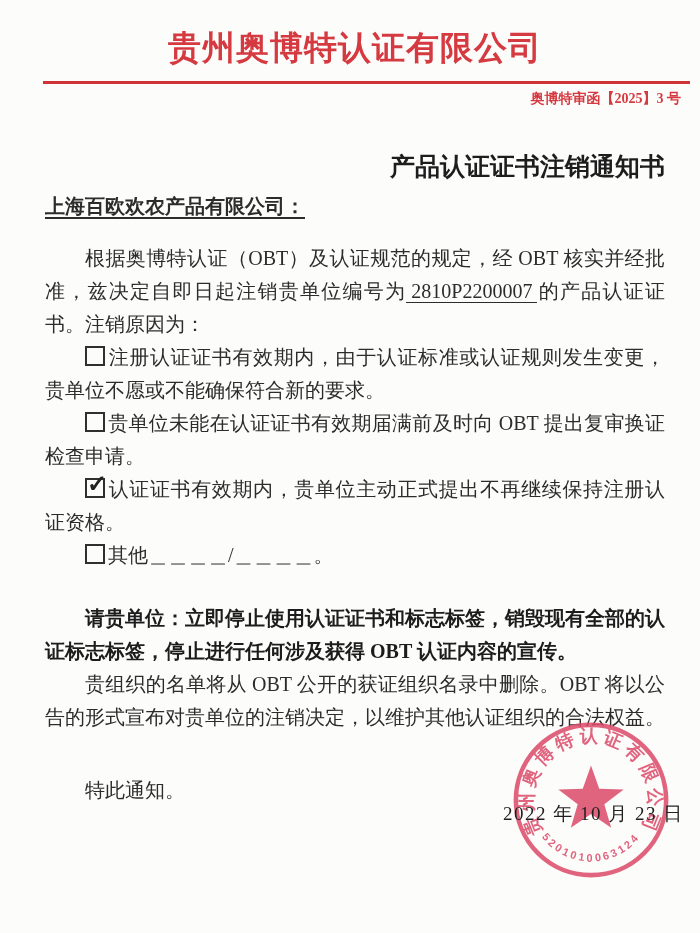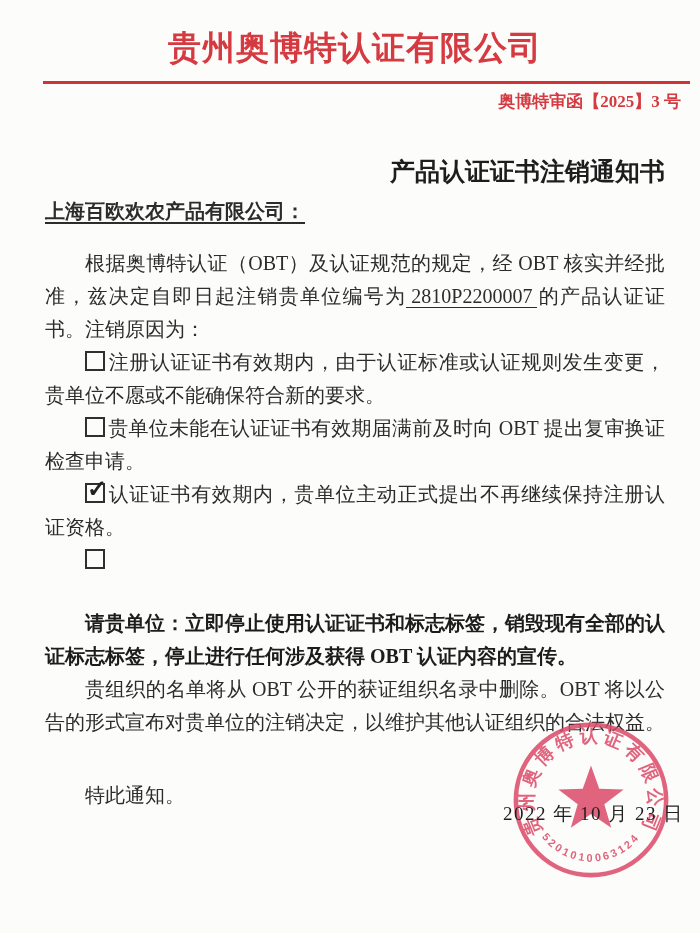--- a/index.html
+++ b/index.html
@@ -12,21 +12,21 @@
   .doc { position:absolute; left:45px; top:0; width:620px; }
 
   .org-name {
     margin:26px 0 0 0; text-align:center;
     font-size:33px; font-weight:bold; letter-spacing:1px;
     color:#d63a41;
   }
   .rule { height:3px; background:#cf3338; margin:10px -25px 0 -2px; }
   .ref-no {
     margin-top:6px; margin-right:-16px; text-align:right;
-    font-size:17px; font-weight:bold; color:#d63a41;
+    font-size:14px; font-weight:bold; color:#d63a41;
     font-family:"Liberation Serif","DejaVu Serif",serif;
   }
 
   .doc-title {
     margin-top:42px; text-align:right;
     font-family:"Liberation Sans","DejaVu Sans",sans-serif;
     font-size:25px; font-weight:bold; color:#1d1d1d;
   }
   .addressee {
     margin-top:10px; font-size:20px; font-weight:bold;
@@ -73,21 +73,21 @@
 
     <div class="doc-title">产品认证证书注销通知书</div>
     <div class="addressee">上海百欧欢农产品有限公司：</div>
 
     <p class="para indent p1"><span>根据奥博特认证（OBT）及认证规范的规定，经 OBT 核实并经批准，兹决定自即日起注销贵单位编号为</span><span class="cert">2810P2200007</span><span>的产品认证证书。注销原因为：</span></p>
 
     <div>
       <div class="para reason"><span class="cbox"><span class="check"></span></span><span>注册认证证书有效期内，由于认证标准或认证规则发生变更，贵单位不愿或不能确保符合新的要求。</span></div>
       <div class="para reason"><span class="cbox"><span class="check"></span></span><span>贵单位未能在认证证书有效期届满前及时向 OBT 提出复审换证检查申请。</span></div>
       <div class="para reason"><span class="cbox"><span class="check">✓</span></span><span>认证证书有效期内，贵单位主动正式提出不再继续保持注册认证资格。</span></div>
-      <div class="para reason"><span class="cbox"><span class="check"></span></span></div>
+      <div class="para reason"><span class="cbox"><span class="check"></span></span><span>其他＿＿＿＿/＿＿＿＿。</span></div>
     </div>
 
     <p class="para indent request">请贵单位：立即停止使用认证证书和标志标签，销毁现有全部的认证标志标签，停止进行任何涉及获得 OBT 认证内容的宣传。</p>
     <p class="para indent">贵组织的名单将从 OBT 公开的获证组织名录中删除。OBT 将以公告的形式宣布对贵单位的注销决定，以维护其他认证组织的合法权益。</p>
 
     <p class="para indent closing">特此通知。</p>
   </div>
 
   <div class="seal-wrap">
     <svg viewBox="0 0 190 190" width="172" height="172">

